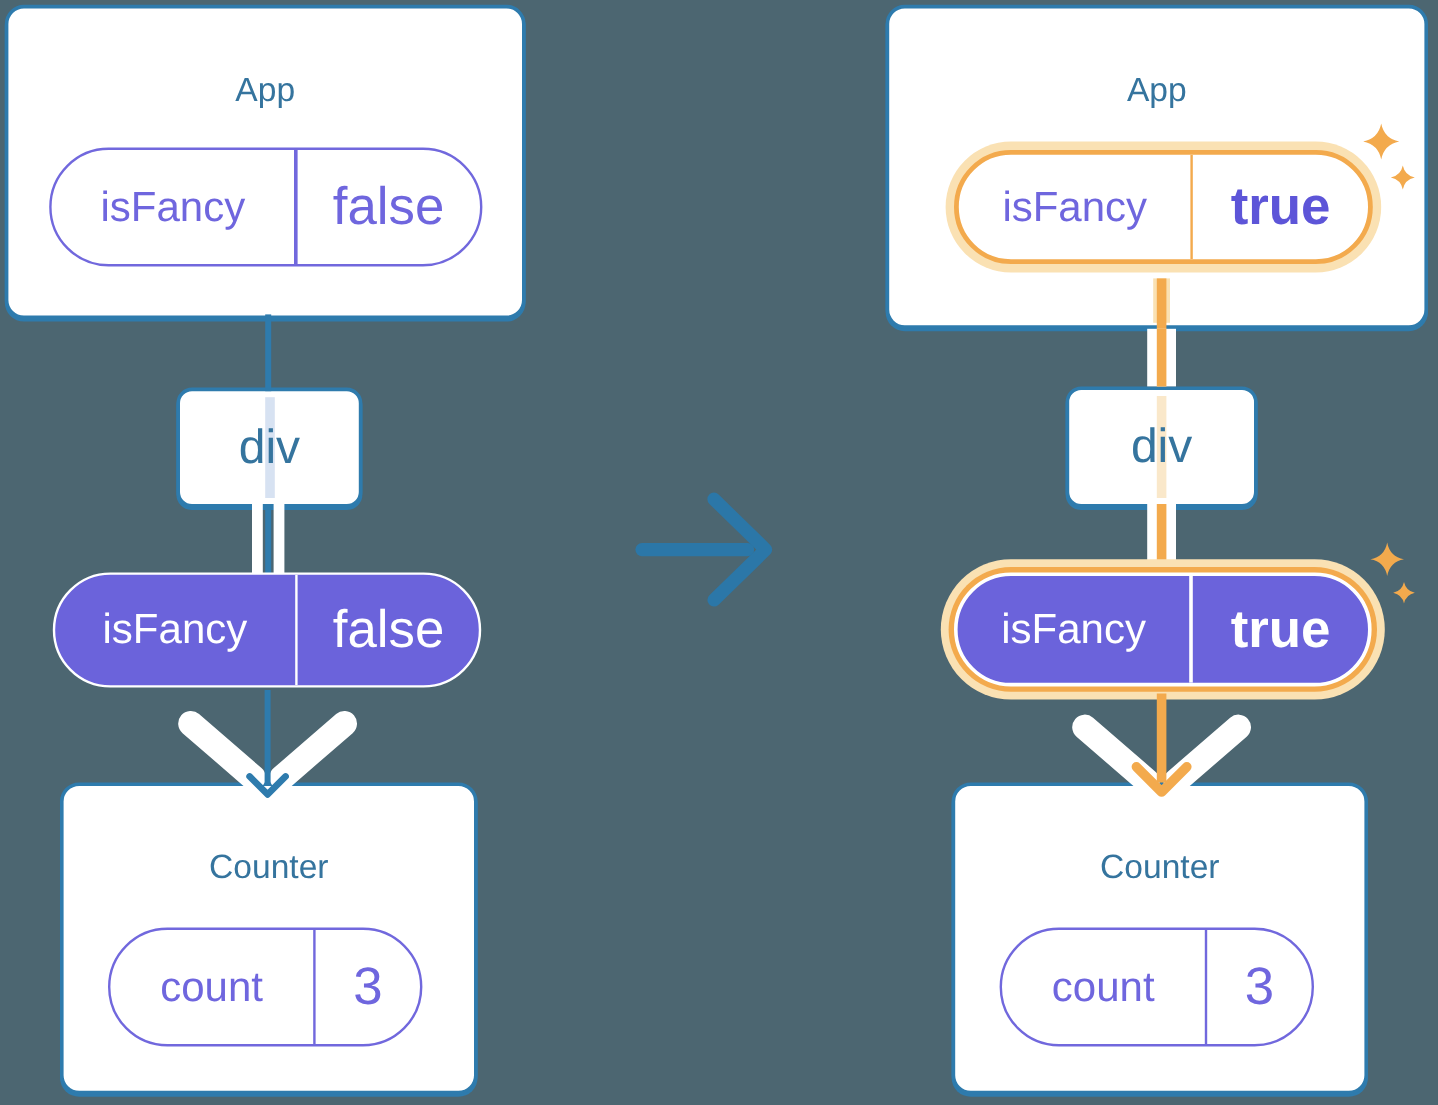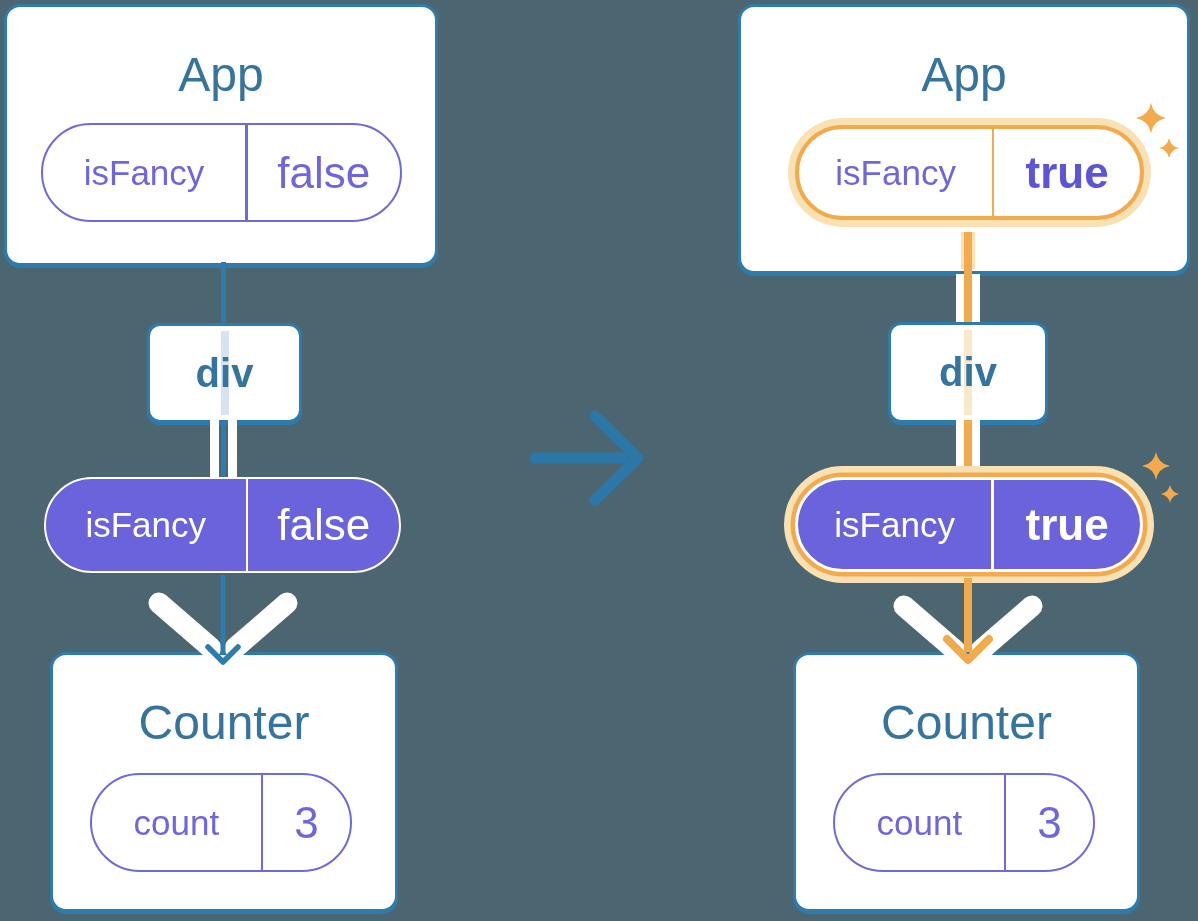--- a/index.html
+++ b/index.html
@@ -10,25 +10,25 @@
     overflow:hidden;
   }
   .card {
     position:absolute; background:#fff;
     border:3px solid var(--card_border,#2E7BAD);
     border-radius:16px; z-index:1;
     box-shadow: 0 2px 0 var(--card_border,#2E7BAD);
   }
   .card-title {
     position:absolute; top:46px; left:0; right:0; text-align:center;
-    color:var(--title_text,#35749E); font-size:48px; font-weight:500;
+    color:var(--title_text,#35749E); font-size:28px; font-weight:500;
     line-height:44px; z-index:1;
   }
   .div-card { display:flex; align-items:center; justify-content:center; border-radius:13px; }
-  .div-title { position:relative; z-index:1; color:var(--title_text,#35749E); font-size:40px; font-weight:700; }
+  .div-title { position:relative; z-index:1; color:var(--title_text,#35749E); font-size:40px; font-weight:400; }
   .trace { position:absolute; top:5px; bottom:5px; left:50%; width:8px; margin-left:-4px; z-index:0; }
   .trace.lavender { background:var(--lavender_trace,#D7E2F2); }
   .trace.peach    { background:var(--peach_trace,#FAE8CA); }
 
   .pill { position:absolute; display:flex; align-items:stretch; border-radius:62px; z-index:3; overflow:hidden; }
   .pill .seg { display:flex; align-items:center; justify-content:center; font-size:35px; }
   .pill .seg.key { width:57%; }
   .pill .seg.val { width:43%; font-size:44px; }
   .count-pill .seg.key { width:66%; }
   .count-pill .seg.val { width:34%; }

